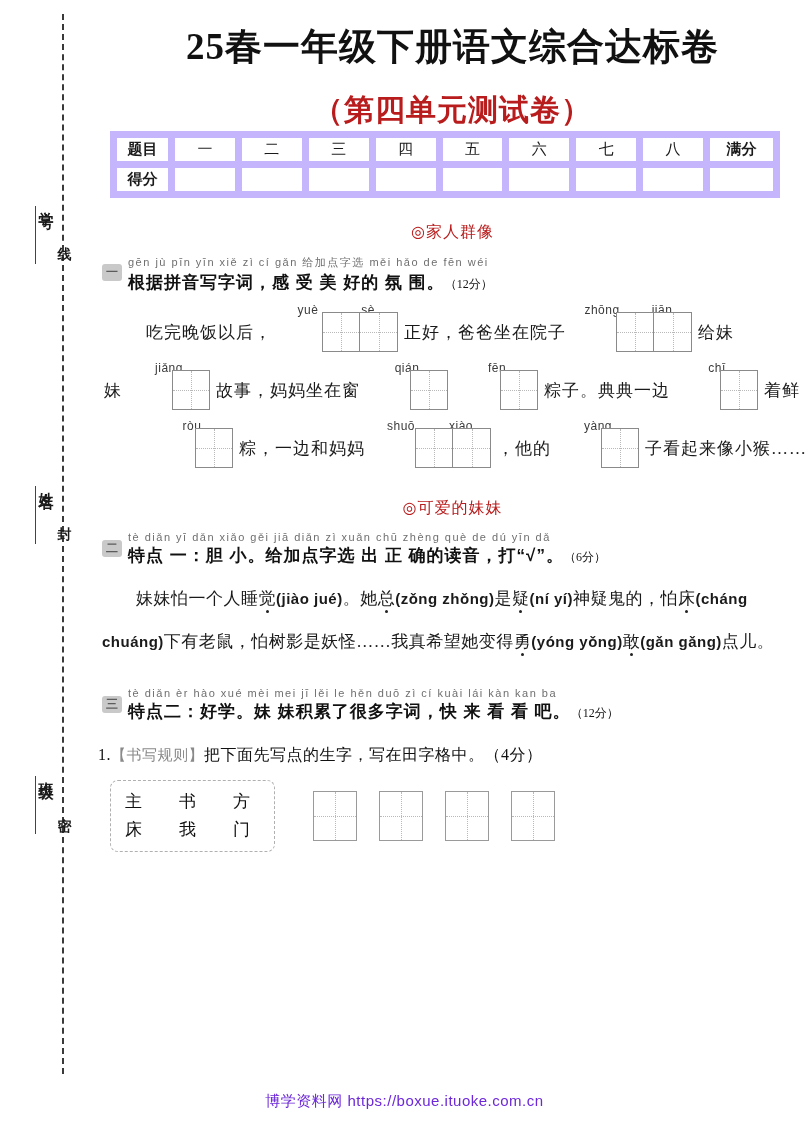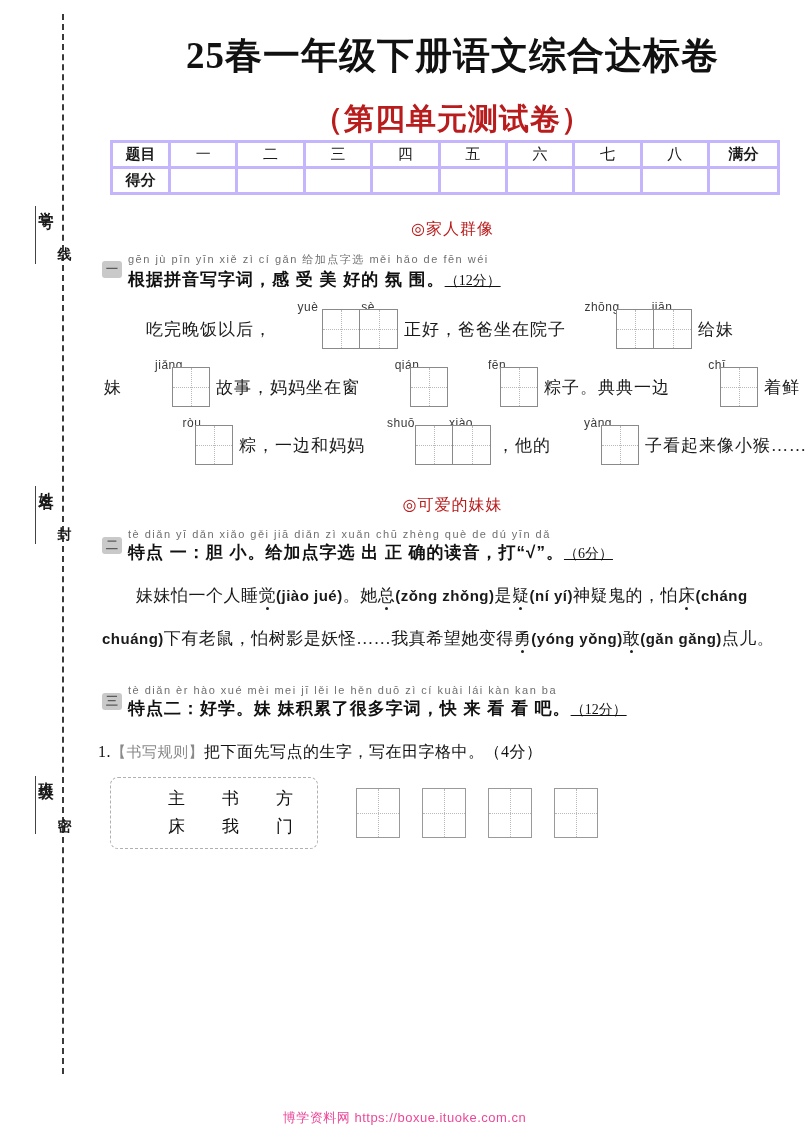--- a/index.html
+++ b/index.html
@@ -46,21 +46,21 @@
   }
   .vseal {
     left: 56px;
     font-size: 14px;
     letter-spacing: 2px;
   }
 
   
   .page {
     position: absolute;
-    left: 96px; top: 9px;
+    left: 96px; top: 0;
     width: 713px; height: 824px;
   }
 
   .title-main {
     text-align: center;
     font-family: "Liberation Serif", "DejaVu Serif", serif;
     font-weight: bold;
     font-size: 37px;
     letter-spacing: 1px;
     margin-top: 22px;
@@ -86,21 +86,21 @@
   }
   .meta-line span { margin-left: 26px; }
 
   .score-table {
     border-collapse: collapse;
     margin: 0 0 0 14px;
     width: 670px;
     font-size: 15px;
   }
   .score-table td {
-    border: 3px solid #c4b5fd;
+    border: 7px solid #c4b5fd;
     height: 22px;
     text-align: center;
     vertical-align: middle;
     padding: 2px 0;
   }
   .score-table td.lab { width: 58px; font-weight: bold; }
   .score-table td.mf { font-weight: bold; width: 70px; }
 
   .group-head {
     text-align: center;
@@ -143,23 +143,22 @@
     font-family: "Liberation Sans", "DejaVu Sans", sans-serif;
     font-weight: bold;
     font-size: 17px;
     letter-spacing: 1px;
     white-space: nowrap;
     color: #111;
   }
   .q-title .pts {
     font-family: "Liberation Serif", "DejaVu Serif", serif;
     font-weight: normal;
-    font-size: 14px;
+    font-size: 12px;
     letter-spacing: 0;
-    text-decoration: underline;
   }
 
   
   .fill-row {
     display: flex;
     align-items: flex-end;
     margin: 18px 0 0 0;
     font-size: 17px;
     line-height: 30px;
     white-space: nowrap;
@@ -238,37 +237,37 @@
   }
   .wordbank {
     border: 1px dashed #b0b0b0;
     border-radius: 8px;
     padding: 7px 14px;
     font-size: 17px;
     line-height: 28px;
     letter-spacing: 10px;
     color: #111;
   }
-  .wordbank div { white-space: nowrap; margin-left: 43px; }
+  .wordbank div { white-space: nowrap; }
   .blank-boxes { display: flex; margin-left: 38px; }
   .blank-boxes .tzg {
     width: 44px; height: 50px;
     border: 1px solid #9a9a9a;
     margin-right: 22px;
   }
   .blank-boxes .tzg + .tzg { border-left: 1px solid #9a9a9a; }
 
   .footer {
     position: absolute;
     left: 0; right: 0;
-    bottom: 18px;
-    text-align: center;
-    font-family: "Liberation Sans", "DejaVu Sans", sans-serif;
-    font-size: 13px;
-    color: #ec4899;
+    bottom: 34px;
+    text-align: center;
+    font-family: "Liberation Sans", "DejaVu Sans", sans-serif;
+    font-size: 15px;
+    color: #6d28d9;
     letter-spacing: 0.5px;
   }
 </style>
 </head>
 <body>
 
 <div class="margin-col">
   <div class="seal-dash"></div>
 
   <div class="vtext vfield" style="top:200px;">

